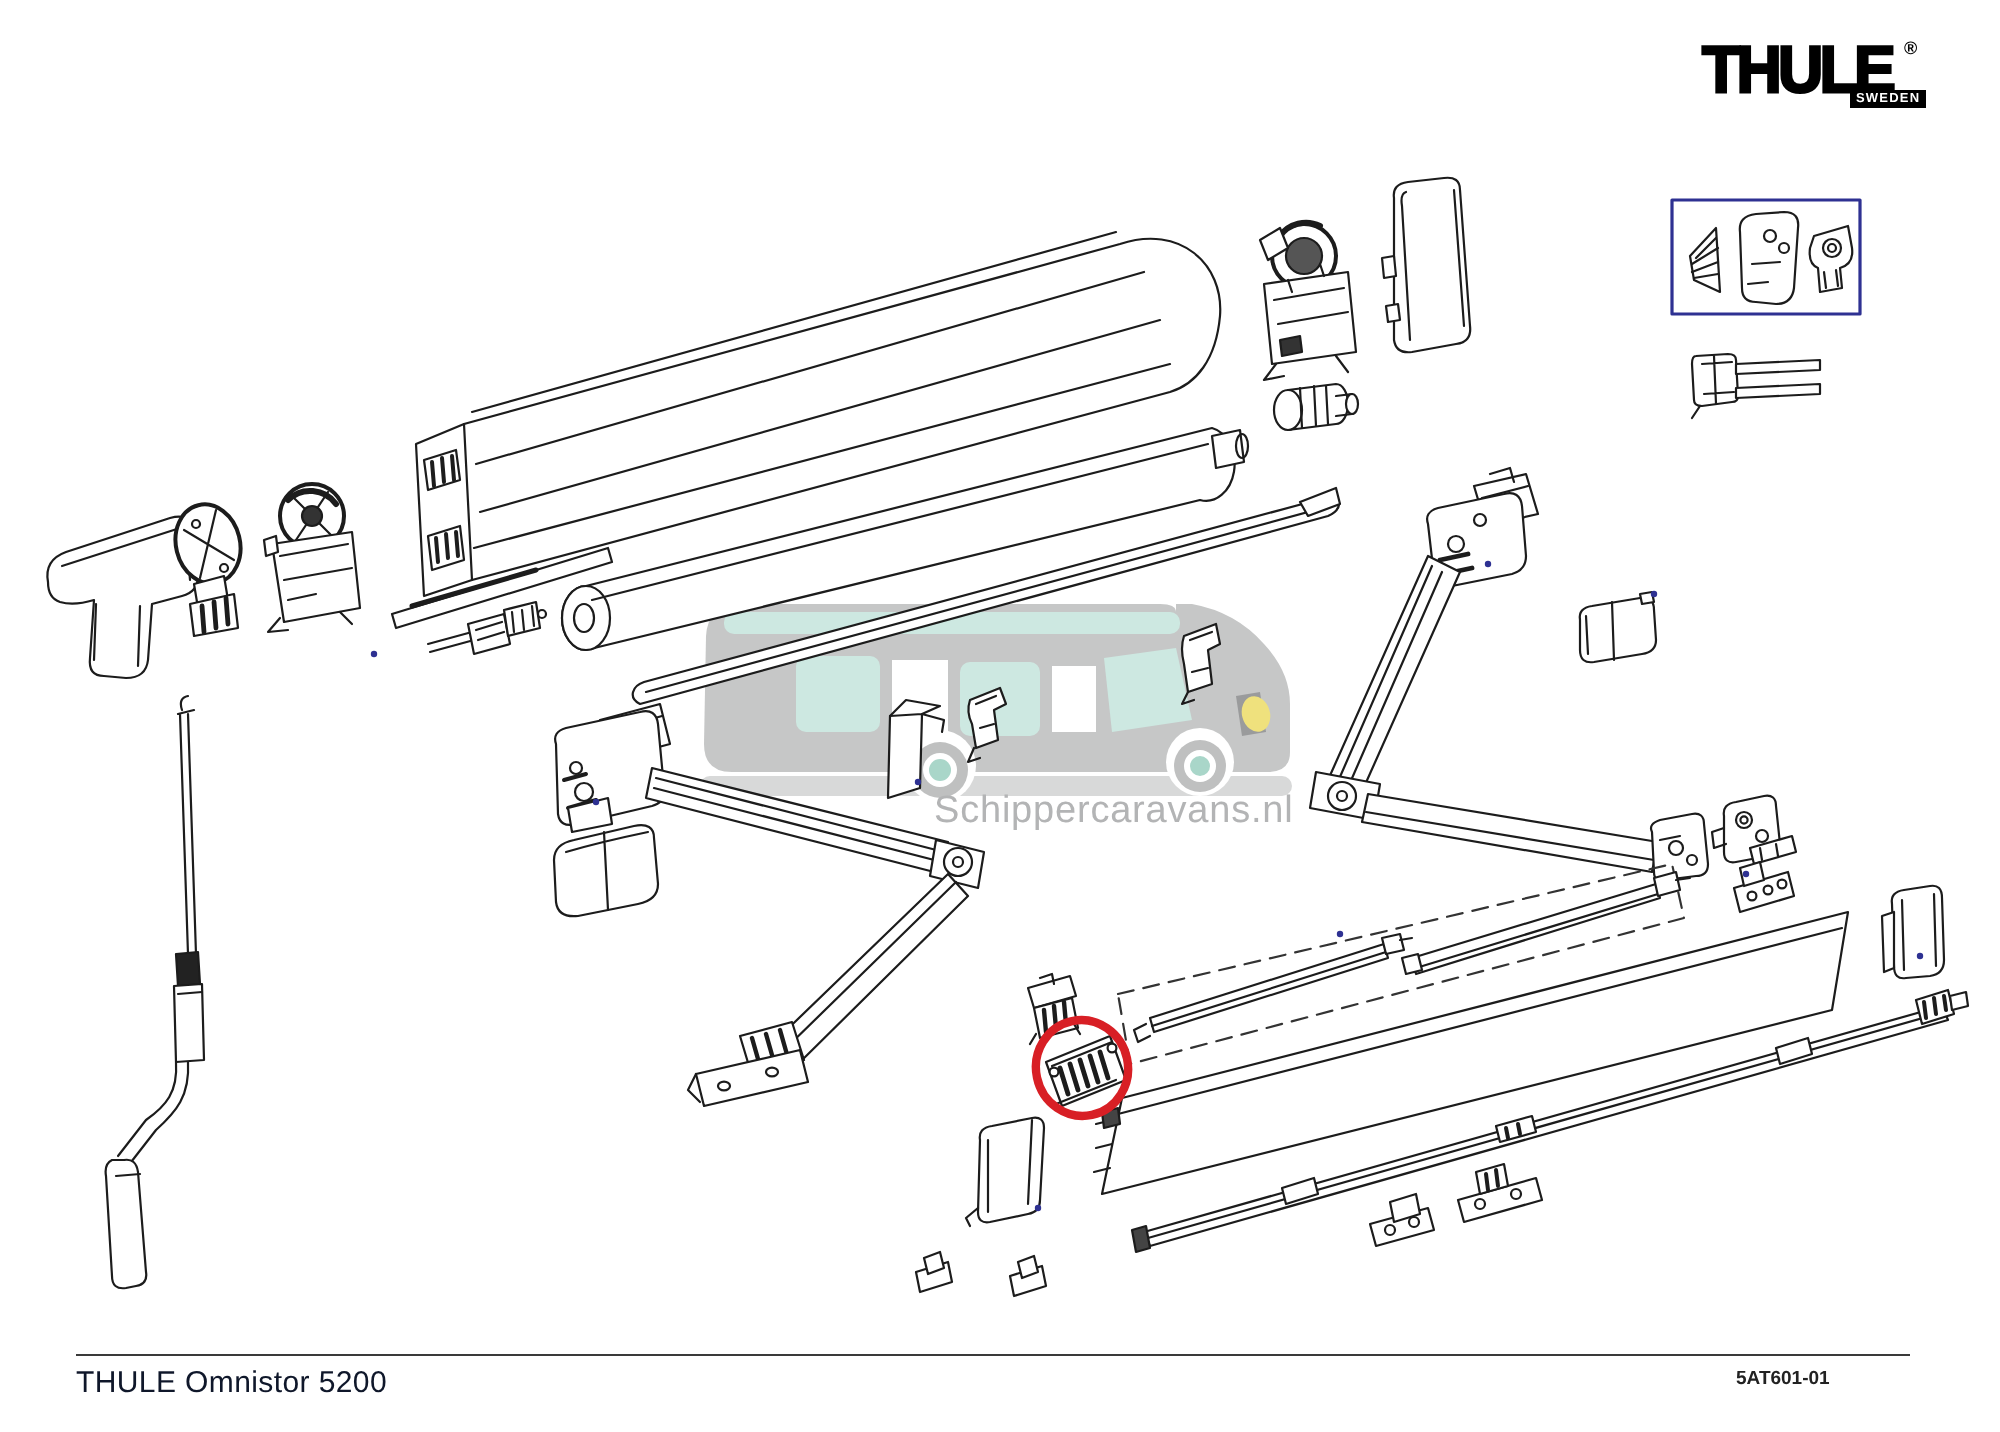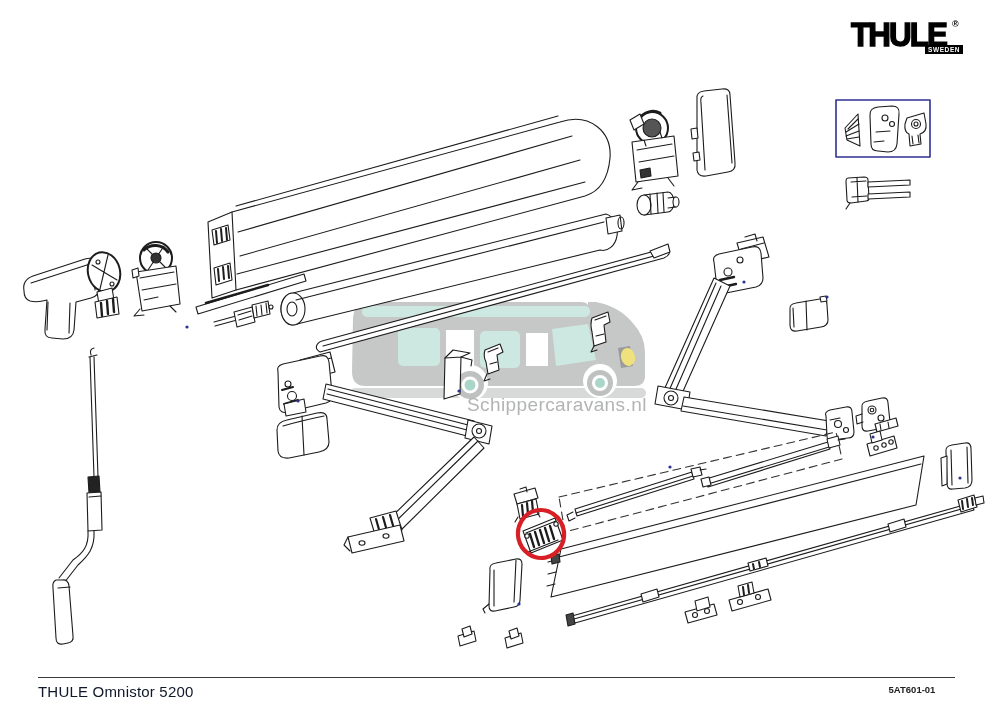--- a/index.html
+++ b/index.html
@@ -10,21 +10,21 @@
   .logo{position:absolute;left:851px;top:20px;width:134px;height:44px;}
   .logo-text{display:inline-block;font-weight:900;font-size:33px;line-height:30px;color:#000;
              letter-spacing:-2px;transform:scaleX(0.95);transform-origin:left top;
              -webkit-text-stroke:1.4px #000;font-family:"Liberation Sans",sans-serif;}
   .logo-reg{position:absolute;left:101px;top:-1px;font-size:9px;font-weight:bold;color:#000;}
   .logo-sweden{position:absolute;left:74px;top:25px;background:#000;color:#fff;
                font-size:6.5px;font-weight:bold;letter-spacing:0.6px;padding:1px 3px;line-height:7px;}
   
   .footer-line{position:absolute;left:38px;top:677px;width:917px;height:1px;background:#3a3a3a;}
   .footer-title{position:absolute;left:38px;top:683px;font-size:15px;color:#0f172a;letter-spacing:0.2px;}
-  .footer-code{position:absolute;left:868px;top:684px;width:88px;text-align:center;
+  .footer-code{position:absolute;left:868px;top:684px;width:88px;text-align:left;
                font-size:9.5px;font-weight:bold;color:#222;}
 </style>
 </head>
 <body>
 
 <div class="canvas">
 
   <svg width="1000" height="716" viewBox="0 0 1000 716">
 
     <g>

